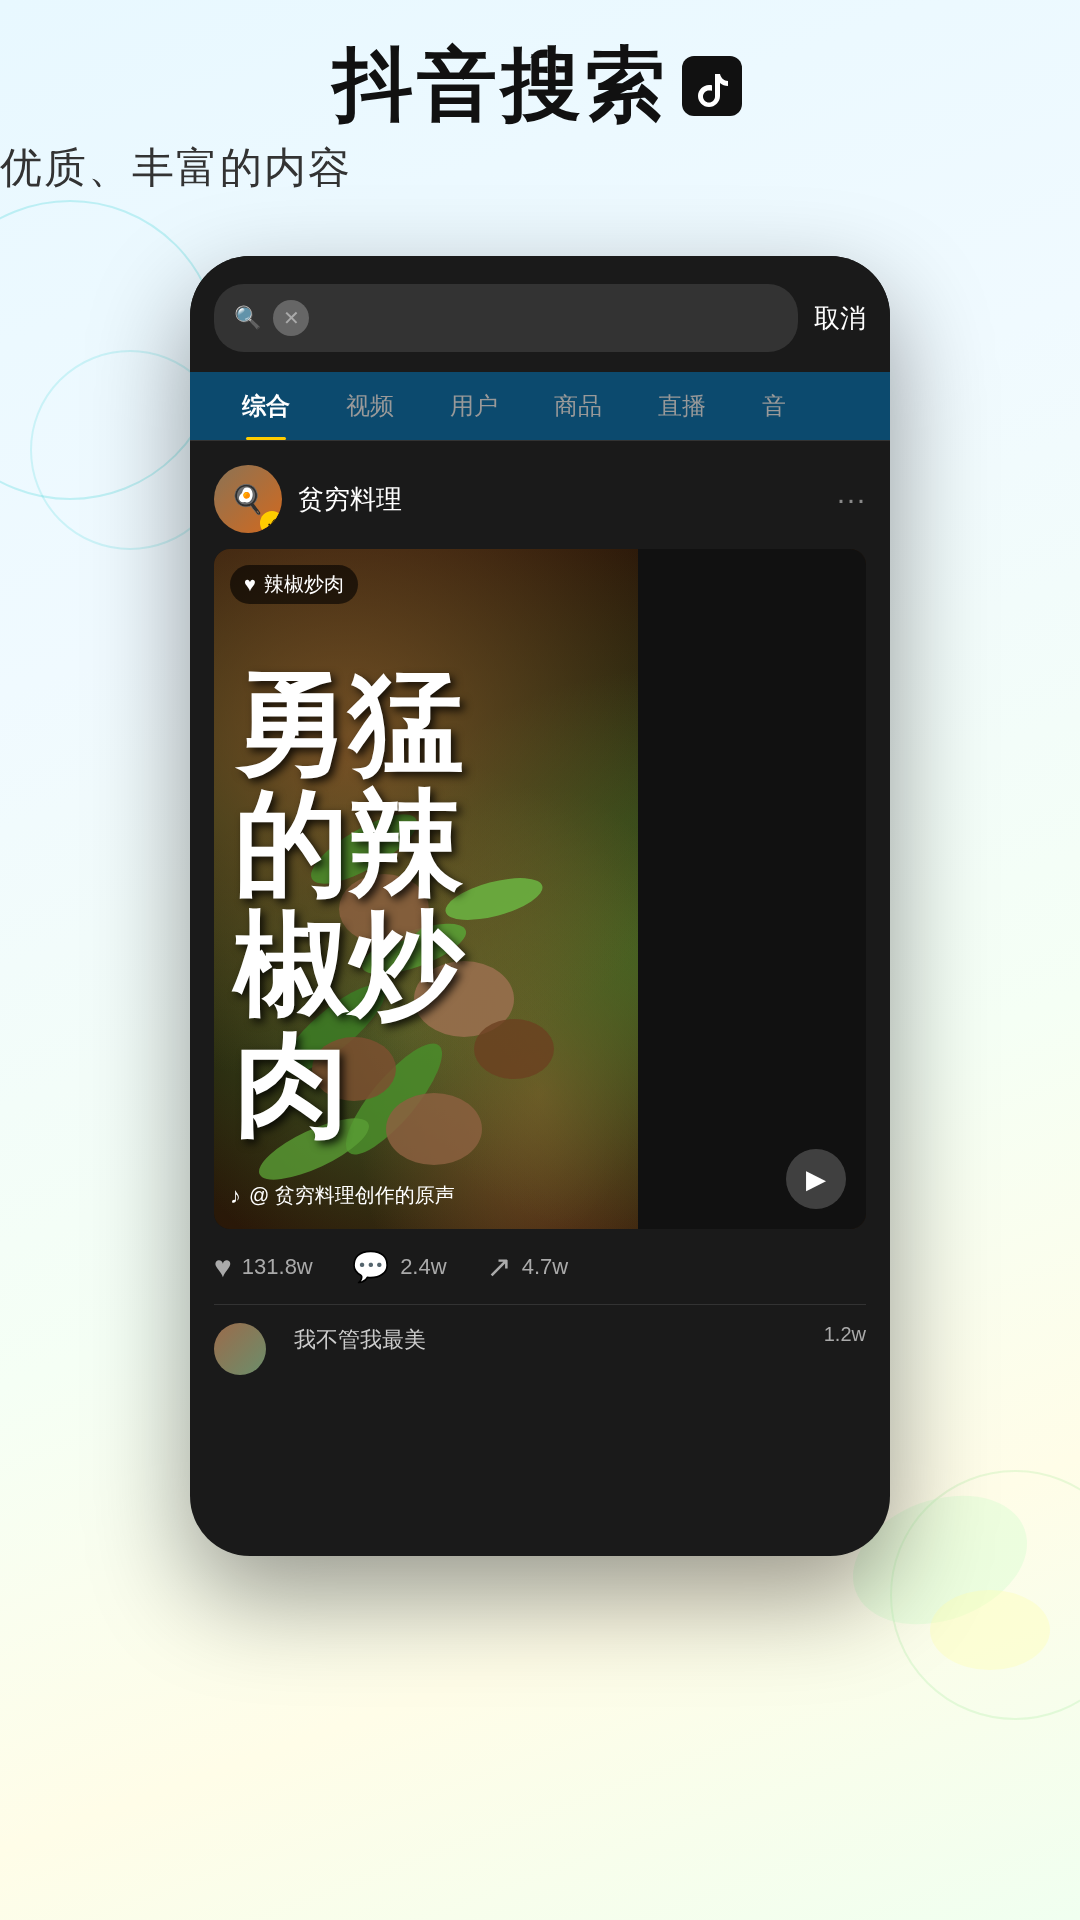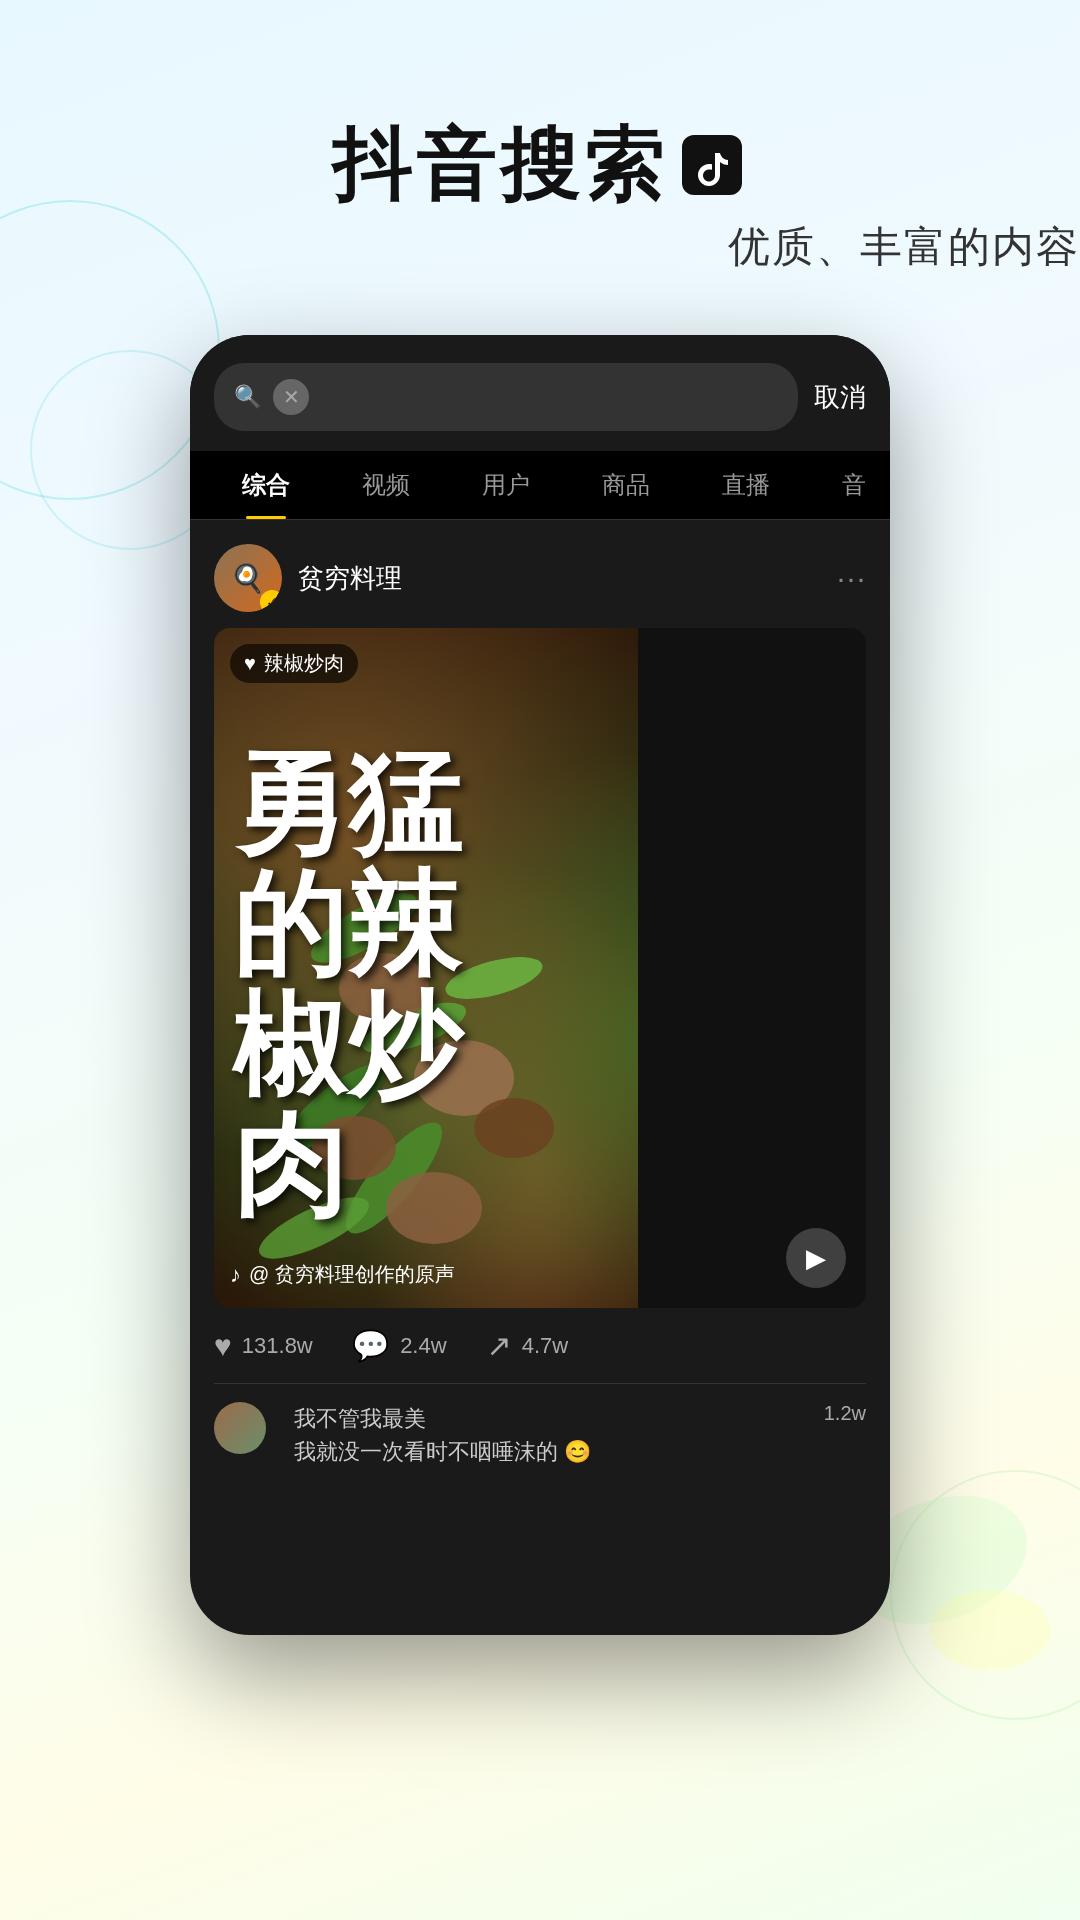--- a/index.html
+++ b/index.html
@@ -45,22 +45,22 @@
     .bg-blob2 {
       position: absolute;
       width: 120px; height: 80px;
       background: rgba(255,255,180,0.4);
       border-radius: 50%;
       bottom: 250px; right: 30px;
     }
 
     
     .header {
-      text-align: right;
-      padding-top: 111px;
+      text-align: left;
+      padding-top: 32px;
       position: relative;
       z-index: 2;
     }
     .header-title {
       font-size: 80px;
       font-weight: 900;
       color: #111;
       letter-spacing: 4px;
       display: flex;
       align-items: center;
@@ -140,25 +140,25 @@
       font-size: 20px;
     }
     .search-cancel {
       color: #fff;
       font-size: 26px;
       white-space: nowrap;
     }
 
     
     .tabs-area {
-      background: #000000;
+      background: #0c4a6e;
       display: flex;
       padding: 0 24px;
       border-bottom: 1px solid #333;
-      gap: 16px;
+      gap: 0;
     }
     .tab-item {
       padding: 18px 28px;
       color: #999;
       font-size: 24px;
       position: relative;
       white-space: nowrap;
     }
     .tab-item.active {
       color: #fff;
@@ -496,20 +496,19 @@
         <div class="interact-item">
           <span class="interact-icon">↗</span>
           <span>4.7w</span>
         </div>
       </div>
 
       <div class="comment-preview">
         <div class="comment-avatar"></div>
         <div style="flex:1;">
           <div class="comment-text">我不管我最美</div>
-          <div class="comment-text">我就没一次看时不咽唾沫的 😊</div>
         </div>
         <span class="comment-count">1.2w</span>
       </div>
 
     </div>
   </div>
 </div>
 
 </body></html>

